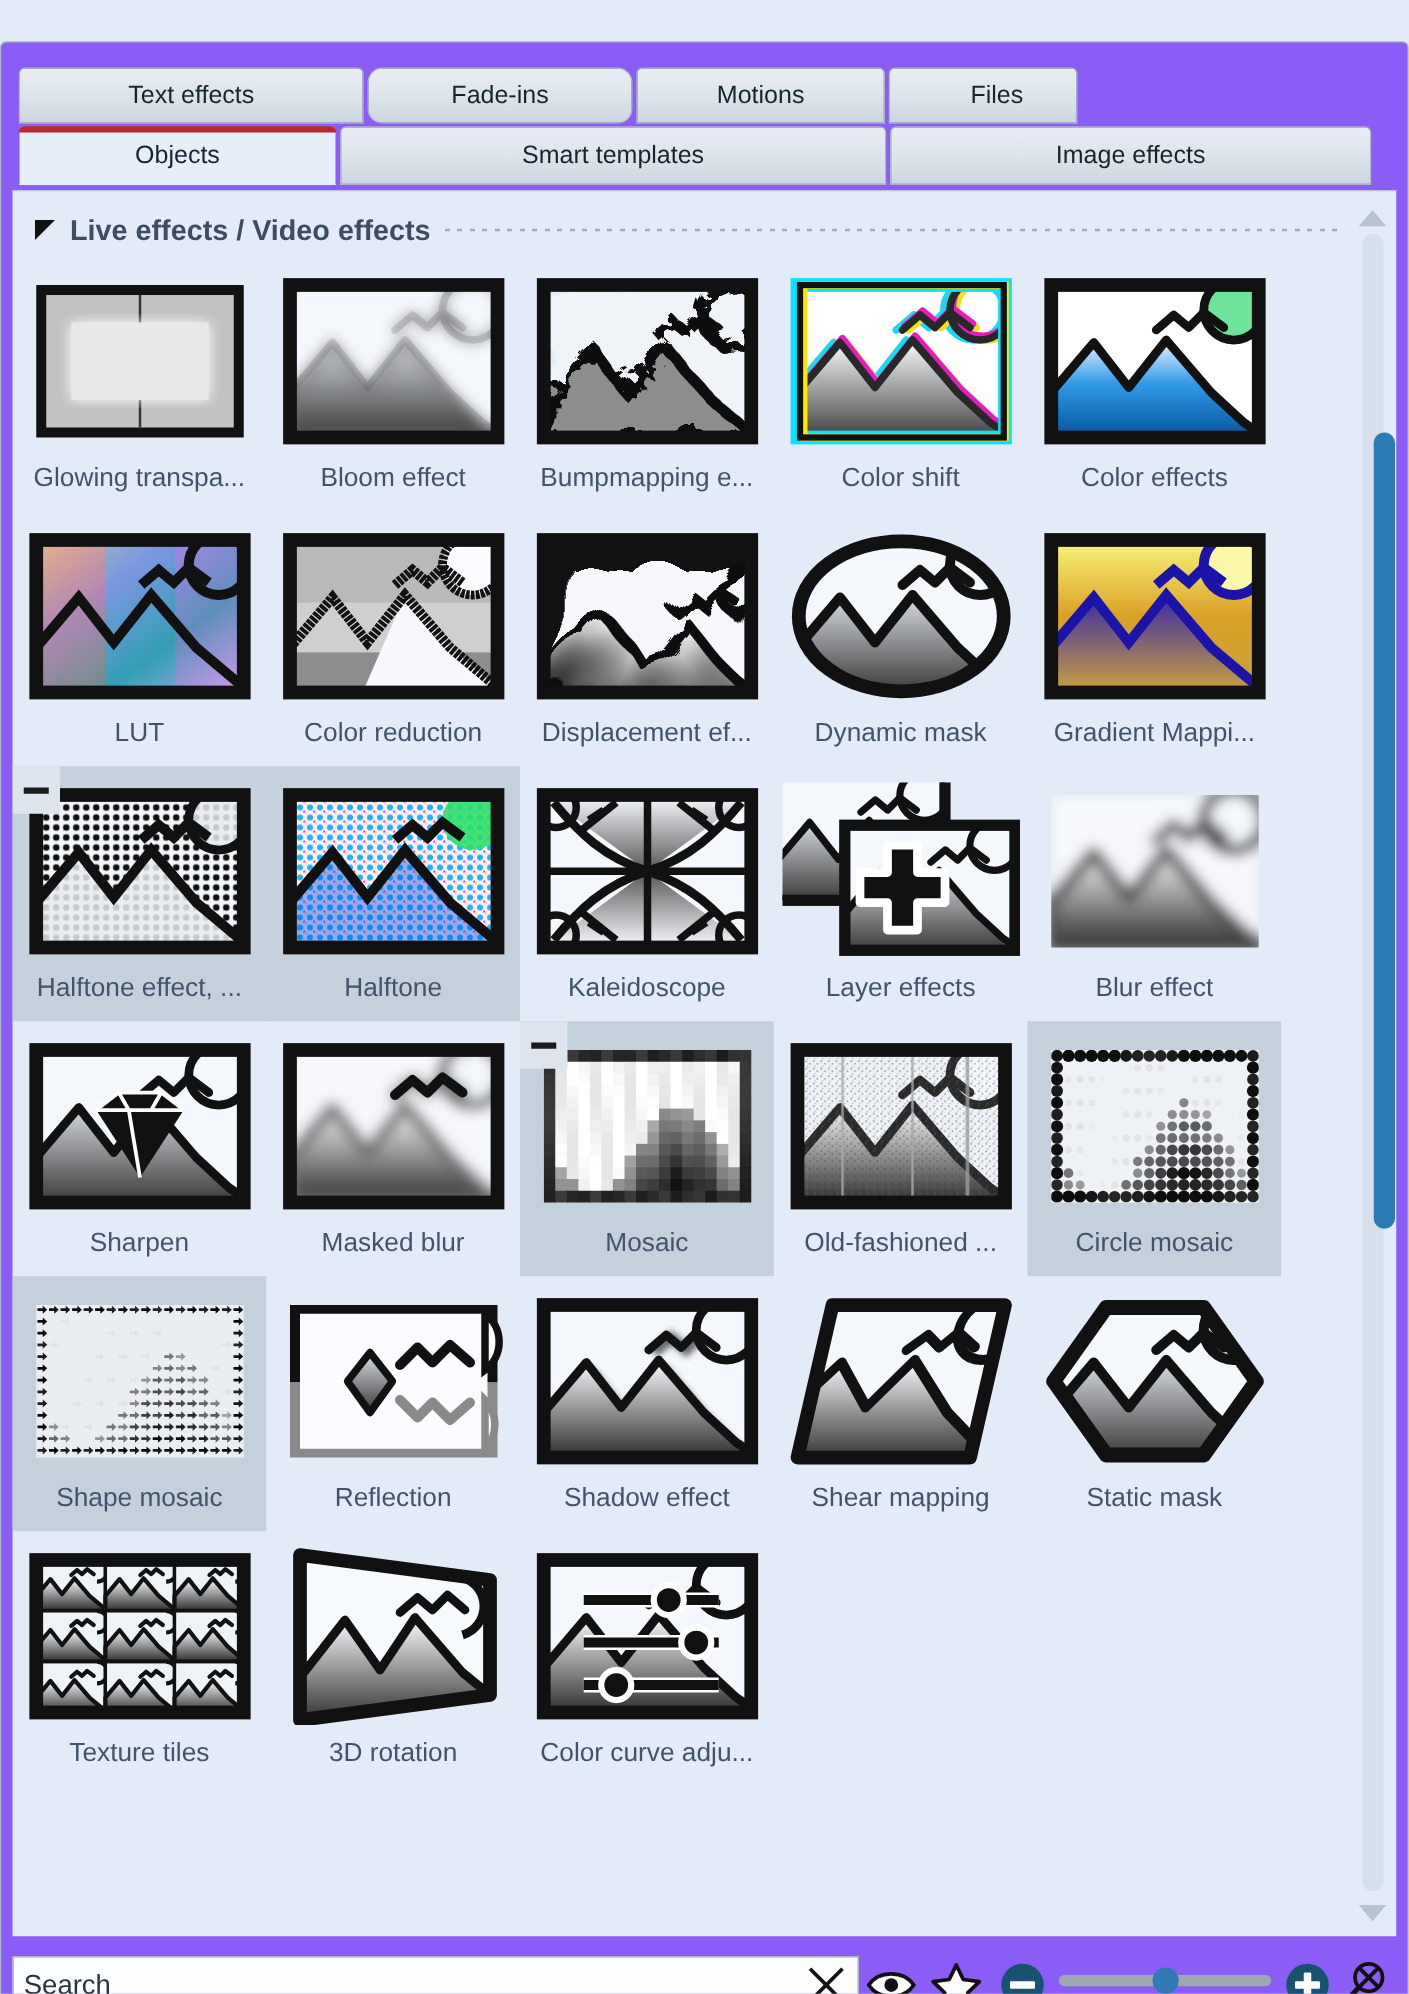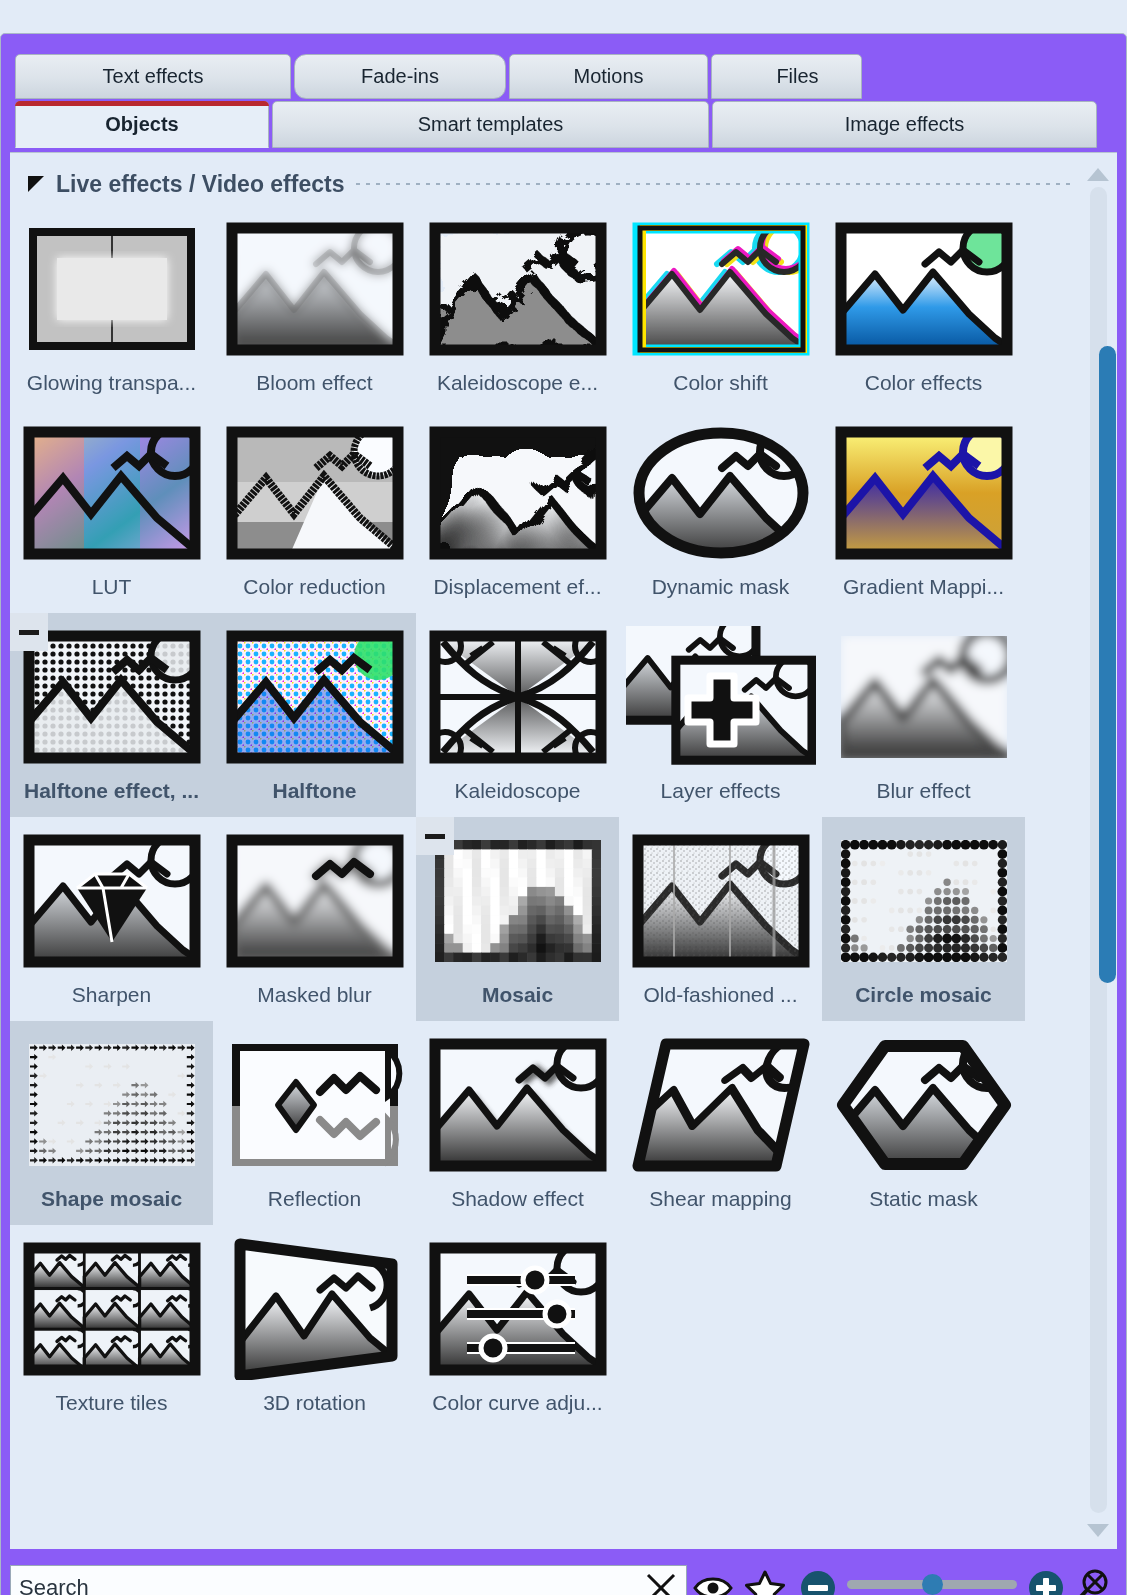--- a/index.html
+++ b/index.html
@@ -48,21 +48,21 @@
     border: 1px solid #a8b4c0;
     border-radius: 5px 5px 0 0;
     color: #182430;
     font-size: 20px;
     display: flex; align-items: center; justify-content: center;
     cursor: pointer; position: relative; user-select: none;
   }
   .tab2.active {
     background: #e6eef8;
     border-bottom-color: #e6eef8;
-    font-weight: bold;
+    font-weight: normal;
     z-index: 3;
   }
   .tab2.active::before {
     content: ""; position: absolute;
     left: -1px; right: -1px; top: -1px; height: 5px;
     background: #b9292f;
     border-radius: 5px 5px 0 0;
   }
   .tab2.t-objects   { flex: 0 0 254px; }
   .tab2.t-smart     { flex: 0 0 437px; }
@@ -110,21 +110,21 @@
   }
   .row { display: flex; }
   .cell {
     width: 203px;
     display: flex; flex-direction: column;
     align-items: center;
     padding-top: 14px;
     position: relative;
     cursor: pointer;
   }
-  .cell.sel { background: #c5d0dd; font-weight: bold; }
+  .cell.sel { background: #c5d0dd; }
   .cell .thumbwrap {
     height: 140px;
     display: flex; align-items: center; justify-content: center;
     position: relative;
   }
   .cell .label {
     margin-top: 12px;
     font-size: 21px;
     color: #41546b;
     height: 38px;
@@ -500,21 +500,21 @@
 </defs>
   <g clip-path="url(#cFrame)" filter="url(#fBump)">
     <rect x="12" y="10" width="166" height="122" fill="#f0f3f7"></rect>
     <path d="M12 132 L12 96 L46 56 L74 92 L104 54 L140 96 L178 128 L178 132 Z" fill="#8d8d8d" stroke="#111" stroke-width="9"></path>
     <circle cx="158" cy="30" r="24" fill="none" stroke="#111" stroke-width="9"></circle>
     <path d="M96 46 L110 34 L122 44 L134 32 L150 44" fill="none" stroke="#111" stroke-width="9"></path>
   </g>
                 <rect x="12" y="10" width="166" height="122" fill="none" stroke="#111" stroke-width="11"></rect>
               </svg>
             </div>
-            <div class="label">Kaleidoscope e...</div>
+            <div class="label">Bumpmapping e...</div>
           </div>
           <div class="cell">
             <div class="thumbwrap">
               <svg class="thumb" width="190" height="142" viewBox="0 0 190 142">
 <defs>
   <linearGradient id="gGray" x1="0" y1="0" x2="0" y2="1">
     <stop offset="0" stop-color="#fafcff"></stop>
                     <stop offset="1" stop-color="#2e2e2e"></stop>
   </linearGradient>
   <linearGradient id="gGray2" x1="0" y1="0" x2="0" y2="1">

